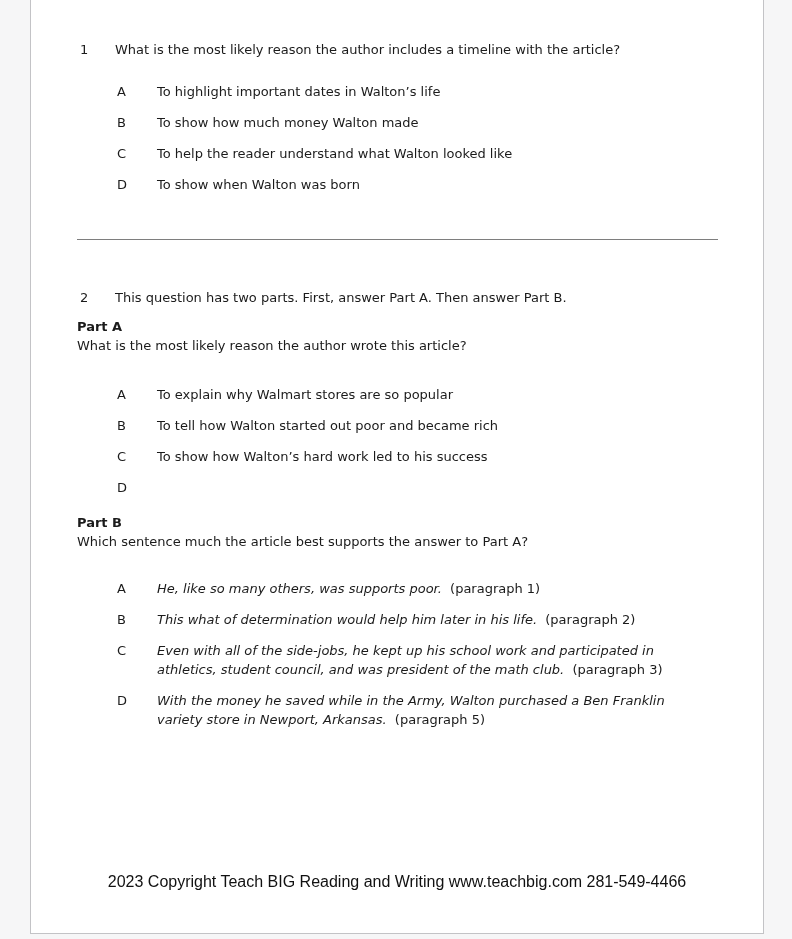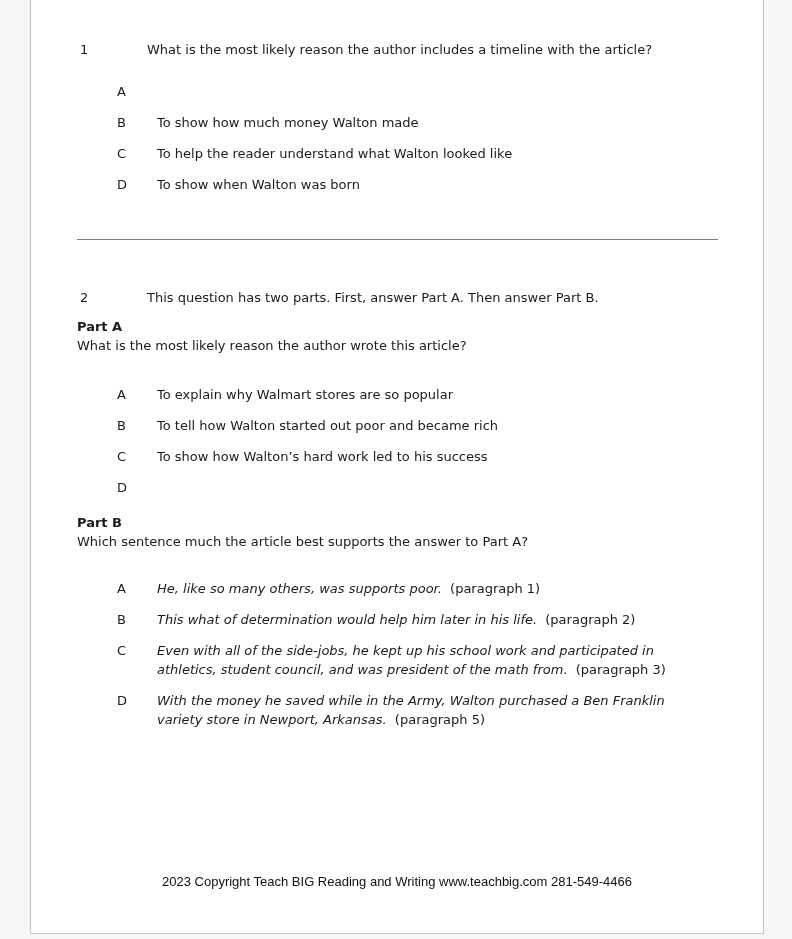--- a/index.html
+++ b/index.html
@@ -33,21 +33,20 @@
     display: flex;
     margin-left: 49px;
     margin-right: 16px;
   }
   .q-num {
     width: 35px;
     flex: none;
   }
   .q-prompt {
     flex: 1;
-    margin-left: 32px;
   }
   .options {
     margin-left: 86px;
     margin-right: 14px;
   }
   .options.q1-options { margin-top: 23px; }
   .options.parta-options { margin-top: 30px; }
   .options.partb-options { margin-top: 28px; }
   .opt {
     display: flex;
@@ -84,38 +83,39 @@
   .part-label {
     font-weight: bold;
   }
   .footer {
     position: absolute;
     left: 0;
     right: 0;
     top: 872px;
     text-align: center;
     font-family: "Liberation Sans", sans-serif;
-    font-size: 13px;
+    font-size: 16px;
     line-height: 19px;
     color: #111111;
   }
 </style>
 </head>
 <body>
 
 <div class="page">
 
   <div class="q-row">
     <div class="q-num">1</div>
     <div class="q-prompt">What is the most likely reason the author includes a timeline with the article?</div>
   </div>
 
   <div class="options q1-options">
     <div class="opt">
       <div class="opt-letter">A</div>
+      <div class="opt-text">To highlight important dates in Walton’s life</div>
     </div>
     <div class="opt">
       <div class="opt-letter">B</div>
       <div class="opt-text">To show how much money Walton made</div>
     </div>
     <div class="opt">
       <div class="opt-letter">C</div>
       <div class="opt-text">To help the reader understand what Walton looked like</div>
     </div>
     <div class="opt">
@@ -163,21 +163,21 @@
     <div class="opt">
       <div class="opt-letter">A</div>
       <div class="opt-text"><span class="opt-quote">He, like so many others, was supports poor.</span> <span class="opt-ref">(paragraph 1)</span></div>
     </div>
     <div class="opt">
       <div class="opt-letter">B</div>
       <div class="opt-text"><span class="opt-quote">This what of determination would help him later in his life.</span> <span class="opt-ref">(paragraph 2)</span></div>
     </div>
     <div class="opt">
       <div class="opt-letter">C</div>
-      <div class="opt-text"><span class="opt-quote">Even with all of the side-jobs, he kept up his school work and participated in athletics, student council, and was president of the math from.</span> <span class="opt-ref">(paragraph 3)</span></div>
+      <div class="opt-text"><span class="opt-quote">Even with all of the side-jobs, he kept up his school work and participated in athletics, student council, and was president of the math club.</span> <span class="opt-ref">(paragraph 3)</span></div>
     </div>
     <div class="opt">
       <div class="opt-letter">D</div>
       <div class="opt-text"><span class="opt-quote">With the money he saved while in the Army, Walton purchased a Ben Franklin variety store in Newport, Arkansas.</span> <span class="opt-ref">(paragraph 5)</span></div>
     </div>
   </div>
 
   <div class="footer">2023 Copyright Teach BIG Reading and Writing www.teachbig.com 281-549-4466</div>
 
 </div>

